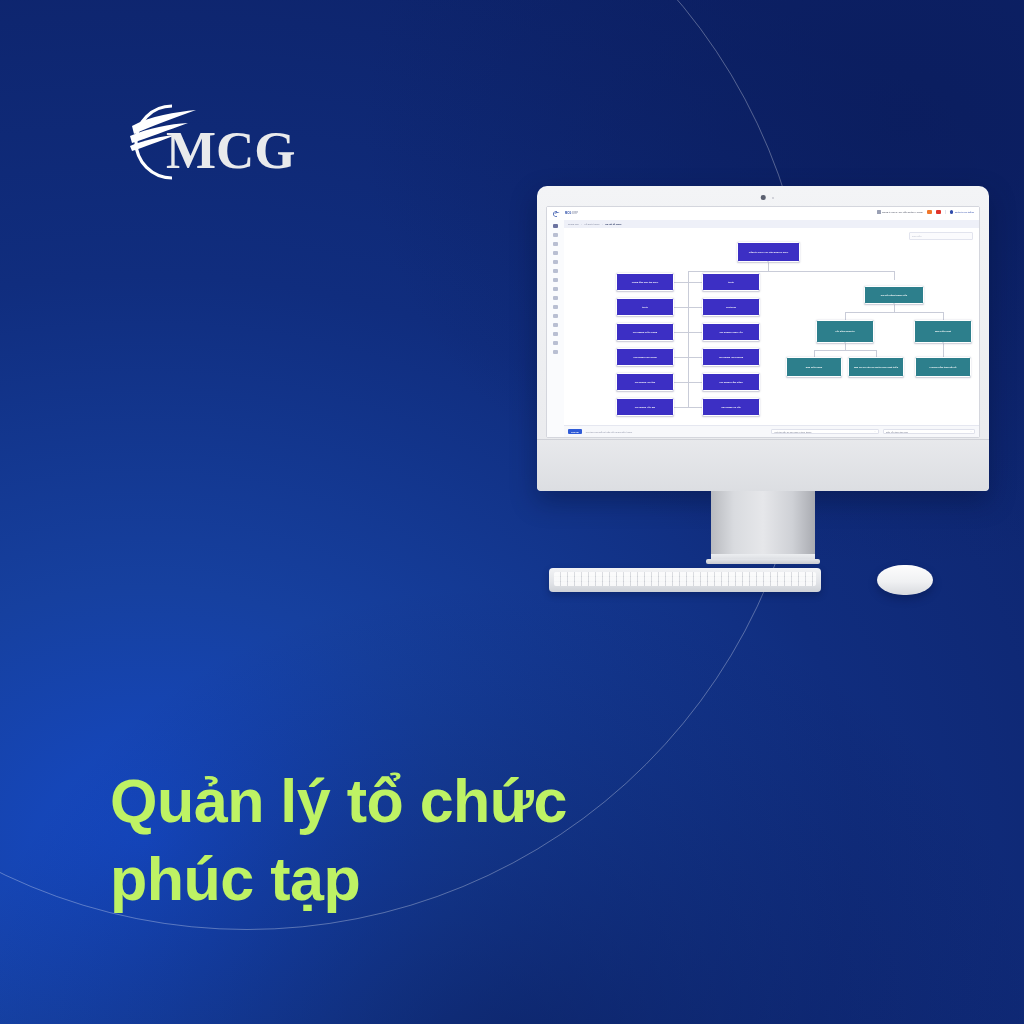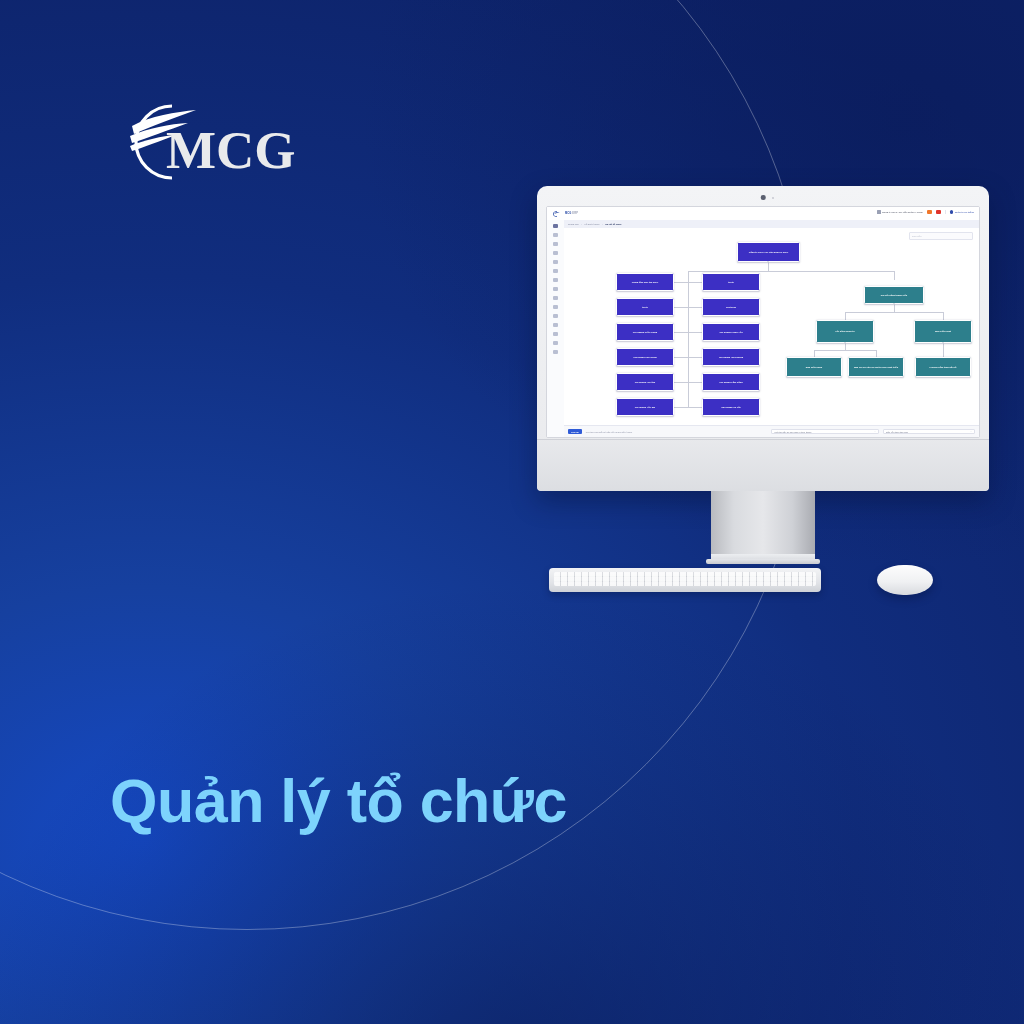--- a/index.html
+++ b/index.html
@@ -31,21 +31,21 @@
     box-sizing:border-box;
   }
 
   
   .logo{position:absolute;left:110px;top:96px;width:190px;height:92px;}
   .logo svg{display:block;}
 
   
   .headline{
     position:absolute;left:110px;top:762px;width:620px;
-    color:#7dd3fc;font-weight:bold;font-size:61px;line-height:1.28;
+    color:#bef264;font-weight:bold;font-size:61px;line-height:1.28;
     letter-spacing:-0.5px;
   }
   .headline .l2{display:block;}
 
   
   .computer{position:absolute;left:537px;top:186px;width:452px;height:420px;}
   .monitor{
     position:absolute;left:0;top:0;width:452px;height:305px;
     background:linear-gradient(180deg,#f3f4f6 0%,#e9eaed 100%);
     border-radius:10px 10px 4px 4px;
@@ -362,15 +362,16 @@
     <div class="foot"></div>
 
     <div class="keyboard">
       <div class="kb-keys"></div>
     </div>
     <div class="mouse"></div>
   </div>
 
   <div class="headline">
     <span>Quản lý tổ chức</span>
+    <span class="l2">phúc tạp</span>
   </div>
 
 </div>
 
 </body></html>

